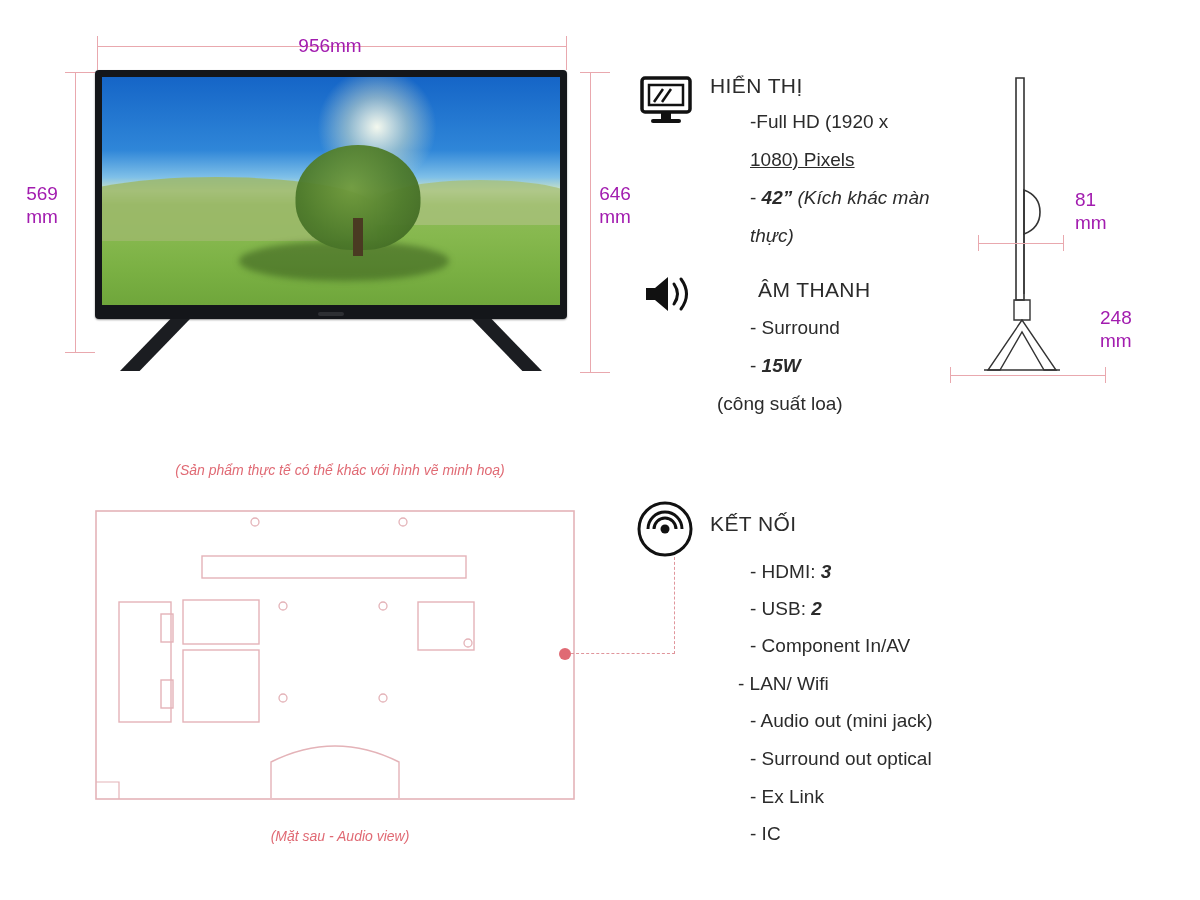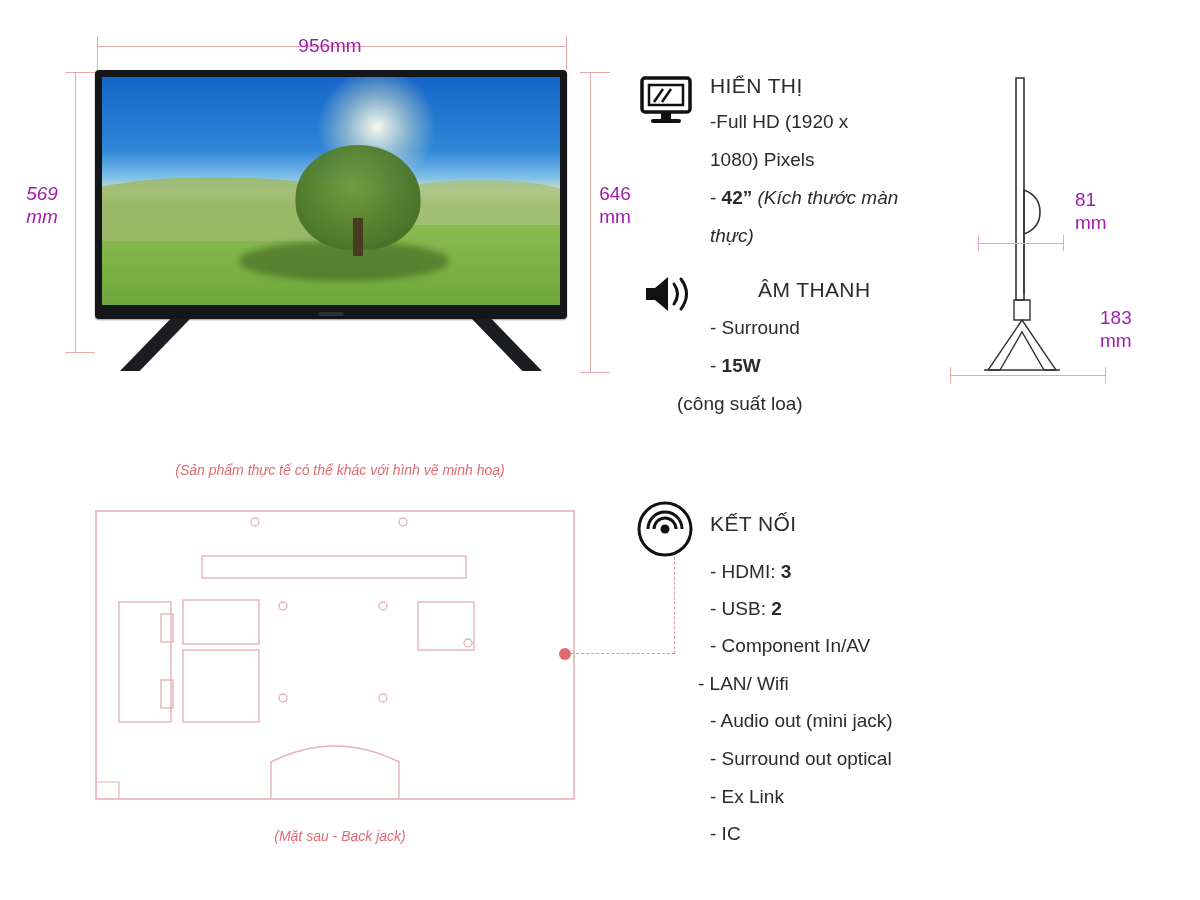--- a/index.html
+++ b/index.html
@@ -115,42 +115,43 @@
   .spec-title {
     font-size: 21px;
     letter-spacing: .4px;
     color: #2b2b2b;
     font-weight: 400;
   }
   .spec-line {
     font-size: 19px;
     line-height: 28px;
     color: #2b2b2b;
-  }
-  .spec-line b { font-weight: 700; }
+    margin-left: 40px;
+  }
+  .spec-line b { font-weight: 700; font-style: italic; }
   .spec-line i { font-style: italic; }
   .caption {
     color: #e06a74;
     font-style: italic;
     font-size: 14px;
   }
   .icon-box { color: #111; }
 </style>
 </head>
 <body>
 
 <div class="abs dimline-h" style="left:97px; top:46px; width:470px; height:1px;"></div>
 <div class="abs" style="left:97px; top:36px; width:1px; height:34px; background:#e9a8ae;"></div>
 <div class="abs" style="left:566px; top:36px; width:1px; height:34px; background:#e9a8ae;"></div>
 <div class="abs dim-label" style="left:255px; top:34px; width:150px;">956mm</div>
 
 <div class="abs dimline-v" style="left:75px; top:72px; width:1px; height:280px;"></div>
 <div class="abs" style="left:65px; top:72px; width:30px; height:1px; background:#e9a8ae;"></div>
 <div class="abs" style="left:65px; top:352px; width:30px; height:1px; background:#e9a8ae;"></div>
-<div class="abs dim-label" style="left:14px; top:182px; width:56px;font-style:italic;">569
+<div class="abs dim-label" style="left:14px; top:182px; width:56px;">569
 mm</div>
 
 <div class="abs dimline-v" style="left:590px; top:72px; width:1px; height:300px;"></div>
 <div class="abs" style="left:580px; top:72px; width:30px; height:1px; background:#e9a8ae;"></div>
 <div class="abs" style="left:580px; top:372px; width:30px; height:1px; background:#e9a8ae;"></div>
 <div class="abs dim-label" style="left:586px; top:182px; width:58px;">646
 mm</div>
 
 <div class="abs" id="tv-front">
   <div id="tv-screen-image">
@@ -176,23 +177,23 @@
     <rect x="4" y="6" width="48" height="34" rx="3" fill="none" stroke="#111" stroke-width="3.5"></rect>
     <rect x="11" y="13" width="34" height="20" fill="none" stroke="#111" stroke-width="2.5"></rect>
     <line x1="16" y1="30" x2="25" y2="17" stroke="#111" stroke-width="2.5"></line>
     <line x1="24" y1="30" x2="33" y2="17" stroke="#111" stroke-width="2.5"></line>
     <rect x="23" y="40" width="10" height="7" fill="#111"></rect>
     <rect x="13" y="47" width="30" height="4" rx="2" fill="#111"></rect>
   </svg>
 </div>
 <div class="abs spec-title" style="left:710px; top:74px;">HIỂN THỊ</div>
 <div class="abs spec-line" style="left:710px; top:108px;">-Full HD (1920 x</div>
-<div class="abs spec-line" style="left:710px; top:146px;">1080) Pixels</div>
+<div class="abs spec-line" style="left:710px; top:146px;text-decoration:underline;">1080) Pixels</div>
 <div class="abs spec-line" style="left:710px; top:184px;">
-  <span>- <b>42”</b> <i>(Kích thước màn</i></span>
+  <span>- <b>42”</b> <i>(Kích khác màn</i></span>
 </div>
 <div class="abs spec-line" style="left:710px; top:222px;">
   <i>thực)</i>
 </div>
 
 <div class="abs icon-box" style="left:640px; top:272px;">
   <svg width="54" height="44" viewBox="0 0 54 44">
     <path d="M6 16 h9 L28 5 v34 L15 28 H6 Z" fill="#111"></path>
     <path d="M34 12 q7 10 0 20" fill="none" stroke="#111" stroke-width="3" stroke-linecap="round"></path>
     <path d="M41 7 q11 15 0 30" fill="none" stroke="#111" stroke-width="3" stroke-linecap="round"></path>
@@ -221,21 +222,21 @@
 
 <div class="abs dimline-h" style="left:978px; top:243px; width:86px; height:1px;"></div>
 <div class="abs" style="left:978px; top:235px; width:1px; height:16px; background:#e9a8ae;"></div>
 <div class="abs" style="left:1063px; top:235px; width:1px; height:16px; background:#e9a8ae;"></div>
 <div class="abs dim-label" style="left:1075px; top:188px; width:60px; text-align:left;">81
 mm</div>
 
 <div class="abs dimline-h" style="left:950px; top:375px; width:156px; height:1px;"></div>
 <div class="abs" style="left:950px; top:367px; width:1px; height:16px; background:#e9a8ae;"></div>
 <div class="abs" style="left:1105px; top:367px; width:1px; height:16px; background:#e9a8ae;"></div>
-<div class="abs dim-label" style="left:1100px; top:306px; width:70px; text-align:left;">183
+<div class="abs dim-label" style="left:1100px; top:306px; width:70px; text-align:left;">248
 mm</div>
 
 <div class="abs" id="back-view" style="left:95px; top:510px;">
   <svg width="480" height="290" viewBox="0 0 480 290">
     <rect x="1" y="1" width="478" height="288" fill="none" stroke="#e4b3b8" stroke-width="1.6"></rect>
 
     <rect x="107" y="46" width="264" height="22" fill="none" stroke="#e4b3b8" stroke-width="1.4"></rect>
 
     <rect x="24" y="92" width="52" height="120" fill="none" stroke="#e4b3b8" stroke-width="1.4"></rect>
     <rect x="66" y="104" width="12" height="28" fill="none" stroke="#e4b3b8" stroke-width="1.4"></rect>
@@ -251,21 +252,21 @@
     <circle cx="288" cy="96" r="4" fill="none" stroke="#e4b3b8" stroke-width="1.3"></circle>
     <circle cx="188" cy="188" r="4" fill="none" stroke="#e4b3b8" stroke-width="1.3"></circle>
     <circle cx="288" cy="188" r="4" fill="none" stroke="#e4b3b8" stroke-width="1.3"></circle>
     <circle cx="373" cy="133" r="4" fill="none" stroke="#e4b3b8" stroke-width="1.3"></circle>
 
     <path d="M176 288 L176 252 q64 -32 128 0 L304 288" fill="none" stroke="#e4b3b8" stroke-width="1.4"></path>
 
     <path d="M1 272 L24 272 L24 289" fill="none" stroke="#e4b3b8" stroke-width="1.2"></path>
   </svg>
 </div>
-<div class="abs caption" style="left:100px; top:828px; width:480px; text-align:center;">(Mặt sau - Back jack)</div>
+<div class="abs caption" style="left:100px; top:828px; width:480px; text-align:center;">(Mặt sau - Audio view)</div>
 
 <div class="abs" style="left:559px; top:648px; width:12px; height:12px; border-radius:50%; background:#e06a74;"></div>
 <div class="abs" style="left:571px; top:653px; width:104px; height:0; border-top:1px dashed #e0959b;"></div>
 <div class="abs" style="left:674px; top:552px; width:0; height:102px; border-left:1px dashed #e0959b;"></div>
 
 <div class="abs icon-box" style="left:636px; top:500px;">
   <svg width="58" height="58" viewBox="0 0 58 58">
     <circle cx="29" cy="29" r="26" fill="none" stroke="#111" stroke-width="3"></circle>
     <circle cx="29" cy="29" r="4.5" fill="#111"></circle>
     <path d="M18 29 a11 11 0 0 1 22 0" fill="none" stroke="#111" stroke-width="3"></path>

